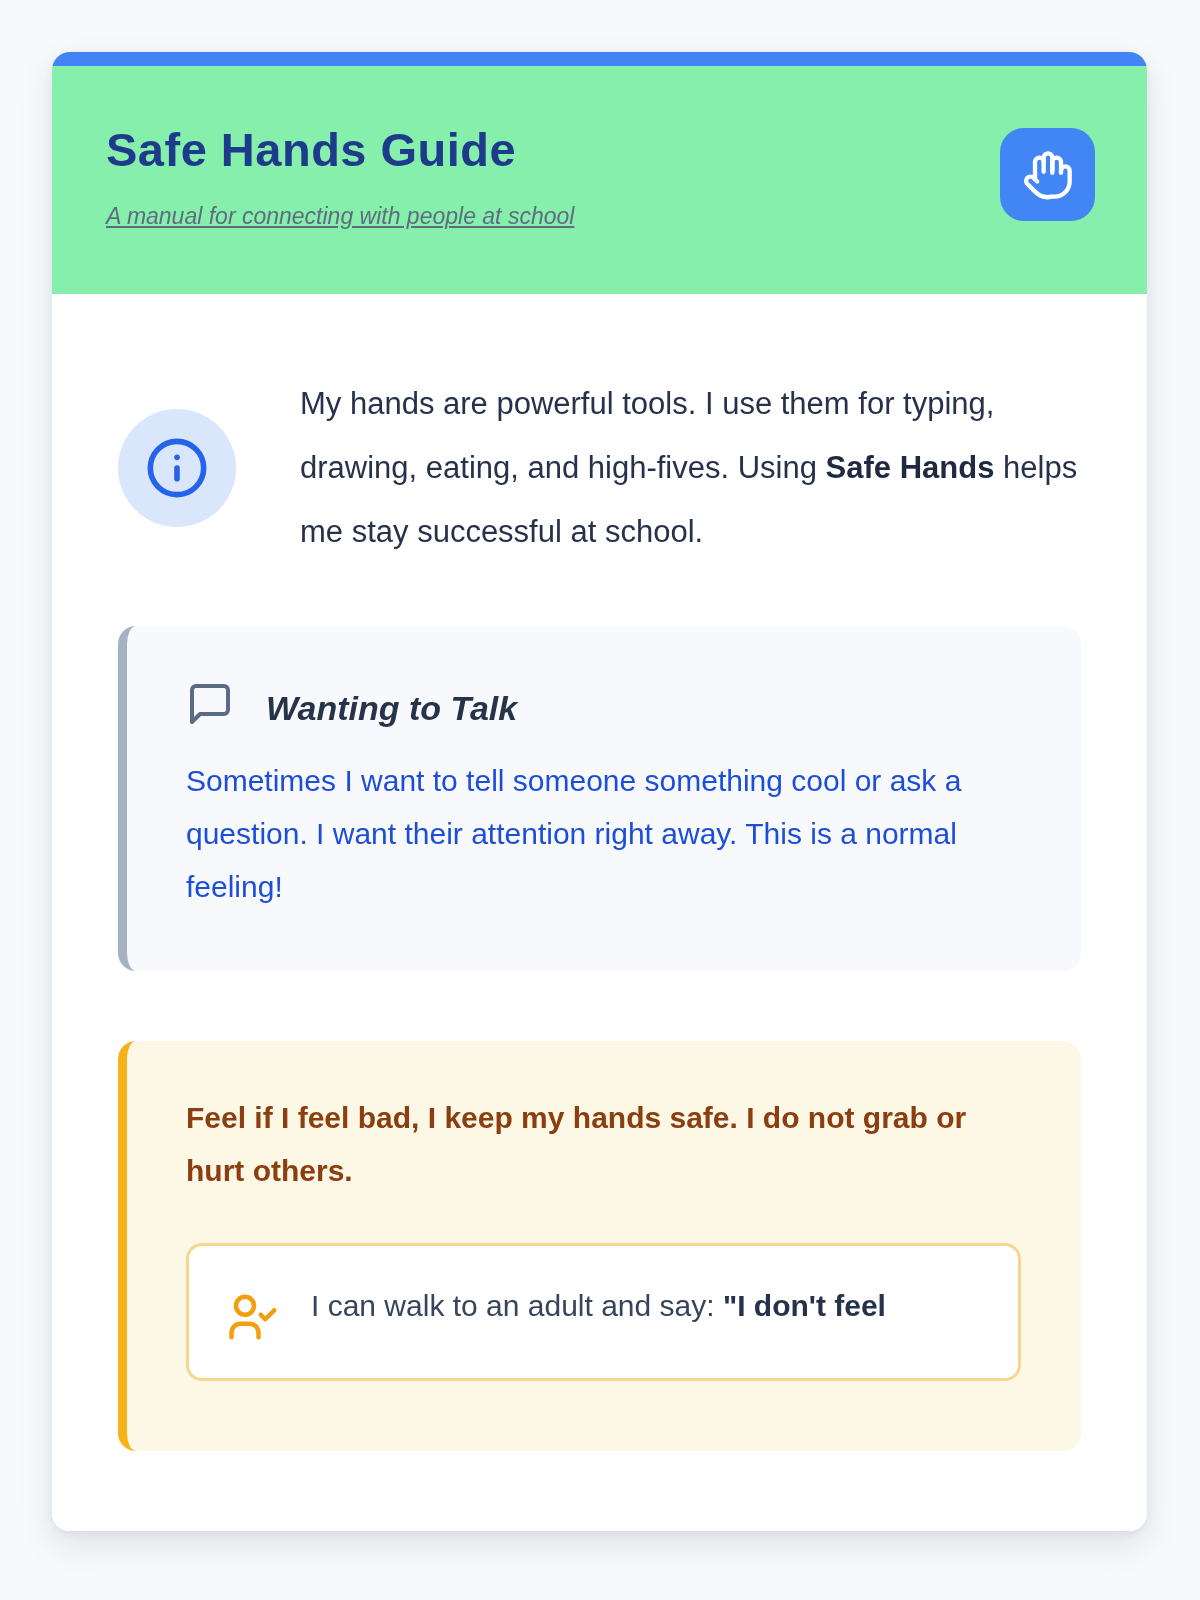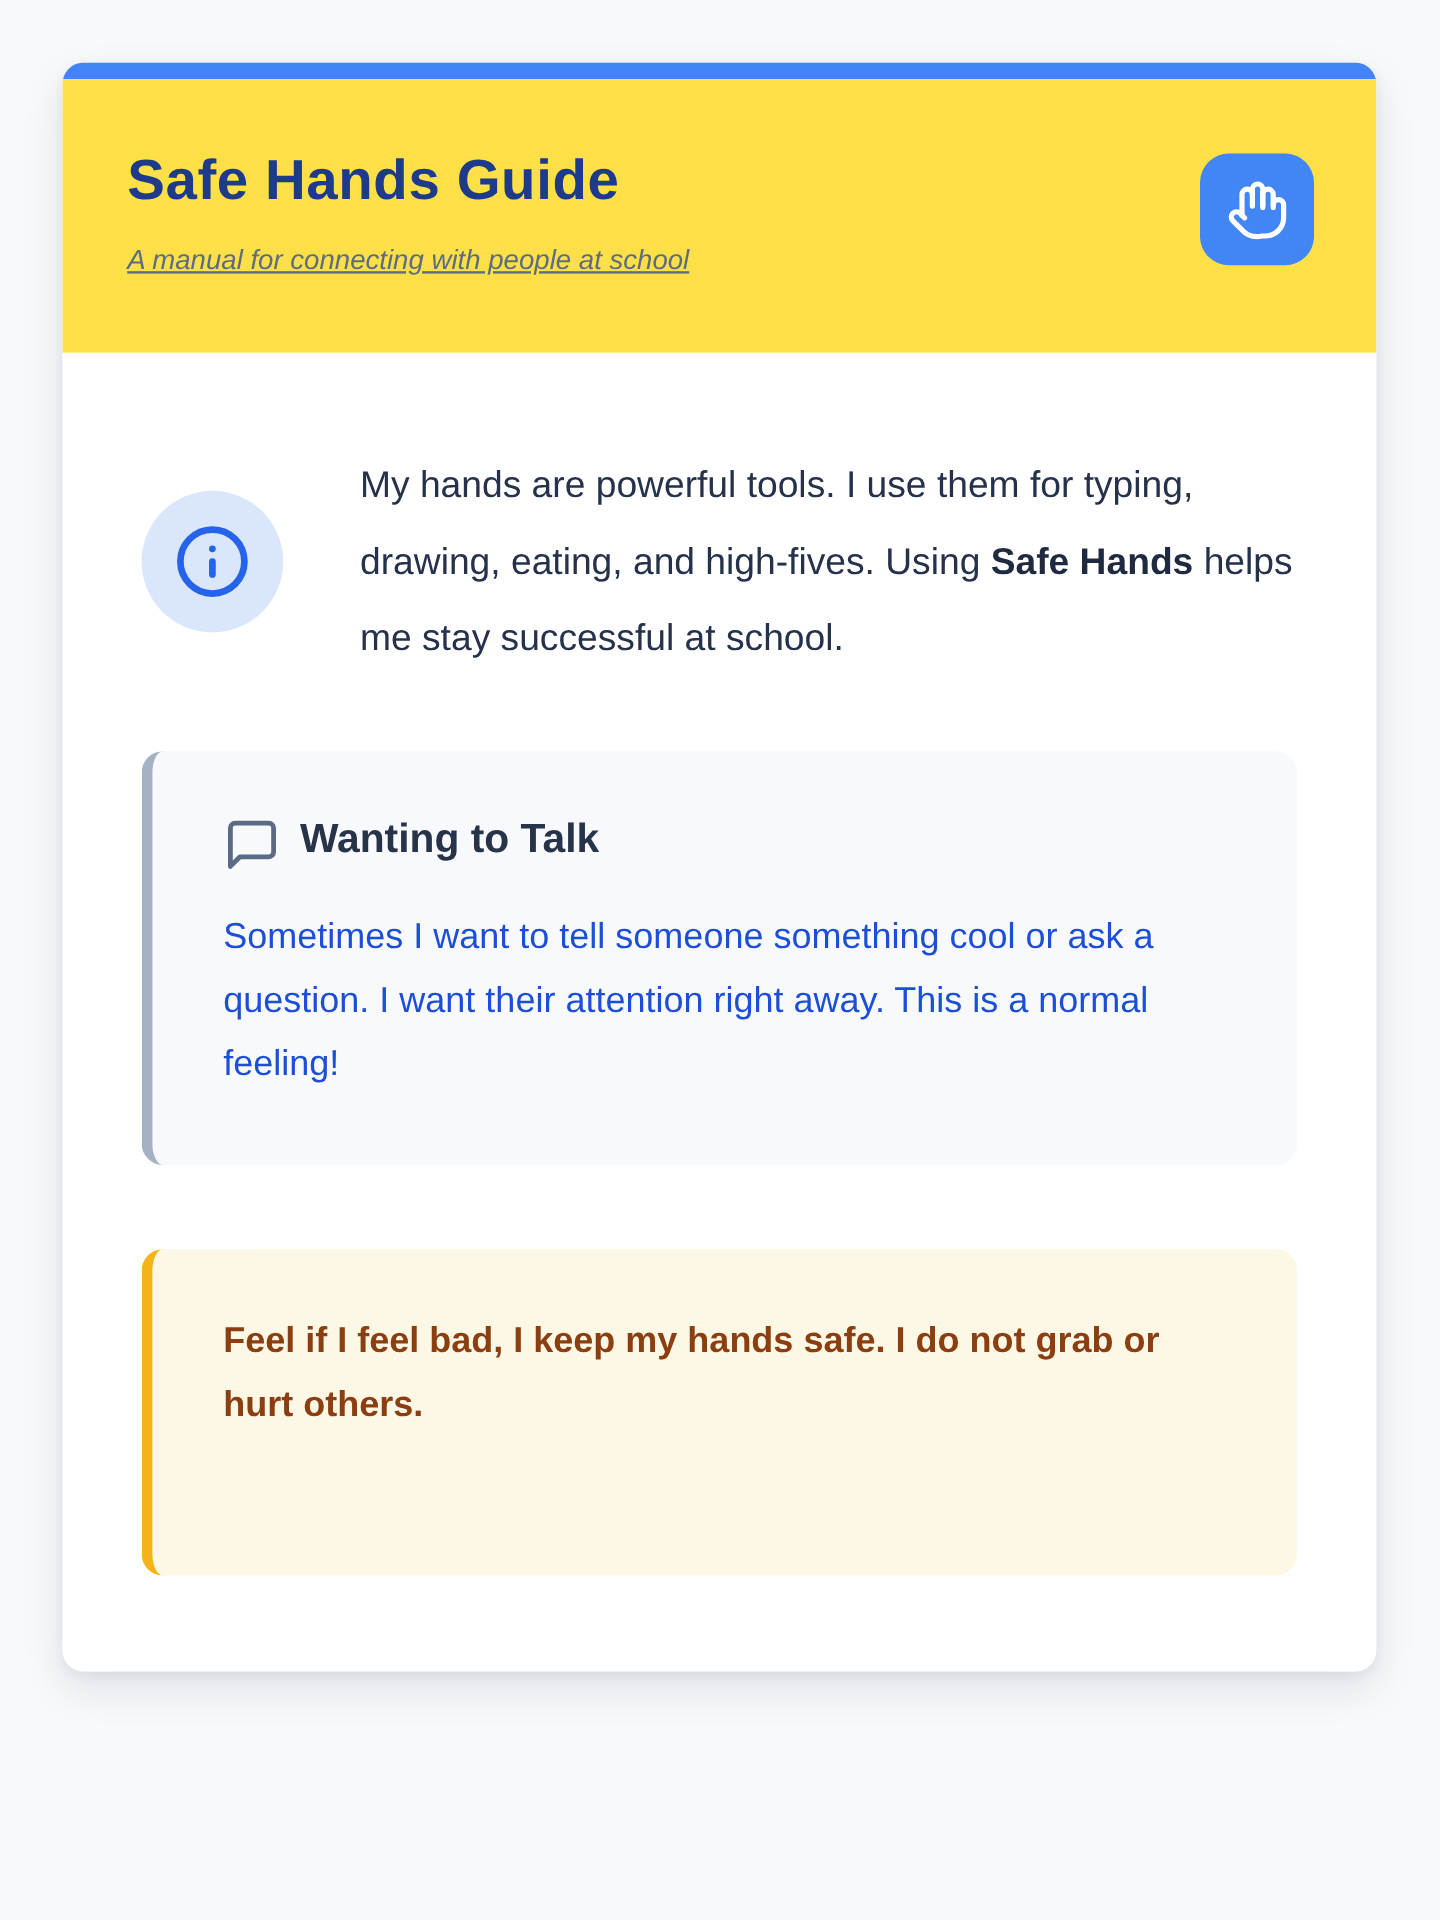--- a/index.html
+++ b/index.html
@@ -13,21 +13,21 @@
   .page-card {
     width: 1095px;
     margin: 52px 0 0 52px;
     background: #ffffff;
     border-radius: 18px;
     overflow: hidden;
     box-shadow: 0 14px 34px rgba(15, 30, 70, 0.10), 0 3px 10px rgba(15,30,70,0.06);
   }
   .top-strip { height: 14px; background: #4284f5; }
   .header {
-    background: #fde047;
+    background: #86efac;
     padding: 56px 52px 64px 54px;
     display: flex;
     justify-content: space-between;
     align-items: flex-start;
   }
   .page-title {
     margin: 0 0 26px 0;
     font-size: 47px;
     font-weight: bold;
     color: #1e3a8a;
@@ -75,22 +75,23 @@
     border-left: 9px solid #a4b2c3;
     padding: 54px 60px 58px 59px;
     margin-bottom: 70px;
   }
   .card-sick {
     background: #fdf8e6;
     border-left: 9px solid #f6b21b;
     padding: 50px 60px 70px 59px;
   }
   .card-head {
-    display: flex; align-items: flex-start; gap: 16px;
+    display: flex; align-items: flex-end; gap: 32px;
     margin-bottom: 26px;
+    font-style: italic;
   }
   .card-title { margin: 0; font-size: 34px; font-weight: bold; }
   .card-talk .card-title { color: #273349; }
   .card-sick .card-title { color: #8b3e10; }
   .card-body {
     margin: 0;
     font-size: 30px;
     line-height: 53px;
     color: #1d4ed8;
   }
@@ -167,16 +168,26 @@
           </svg>
         </span>
         <h2 class="card-title">Wanting to Talk</h2>
       </div>
       <p class="card-body">Sometimes I want to tell someone something cool or ask a question. I want their attention right away. This is a normal feeling!</p>
     </div>
 
     <div class="card card-sick">
       <p class="rule-text">Feel if I feel bad, I keep my hands safe. I do not grab or hurt others.</p>
 
+      <div class="tip-card">
+        <div class="tip-icon-wrap">
+          <svg class="icon" width="54" height="54" viewBox="0 0 24 24" fill="none" stroke="#f59e0b" stroke-width="2" stroke-linecap="round" stroke-linejoin="round">
+            <path d="M2 21v-2a4 4 0 0 1 4-4h4a4 4 0 0 1 4 4v2"></path>
+            <circle cx="8" cy="7" r="4"></circle>
+            <path d="m15 11 2 2 4-4"></path>
+          </svg>
+        </div>
+        <p class="tip-text"><span>I can walk to an adult and say: </span><b>"I don't feel</b></p>
+      </div>
     </div>
 
   </div>
 </div>
 
 </body></html>

